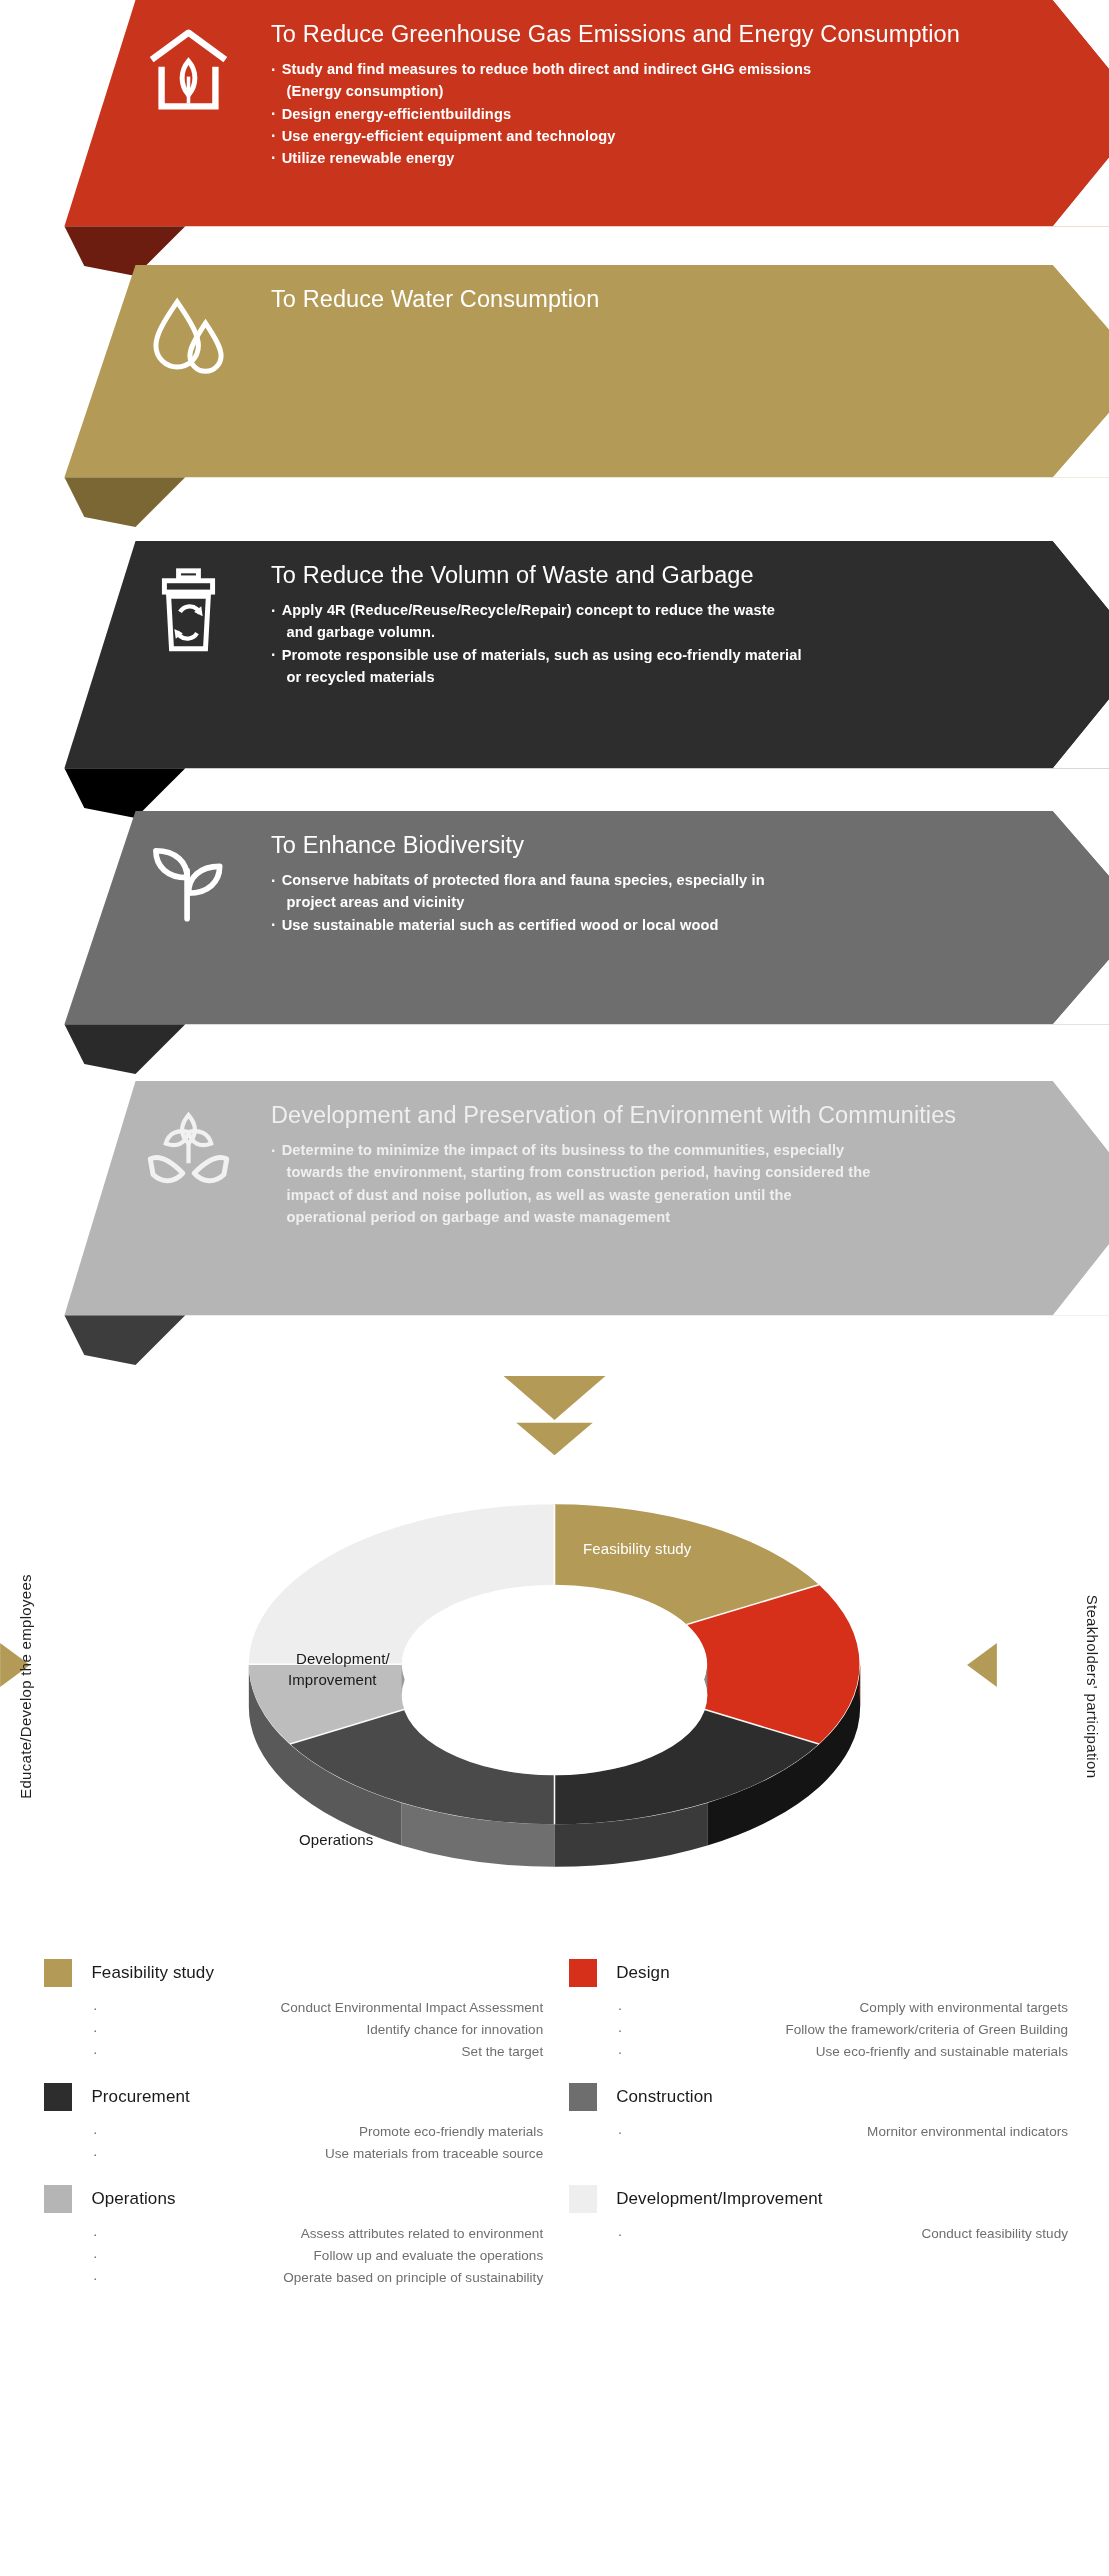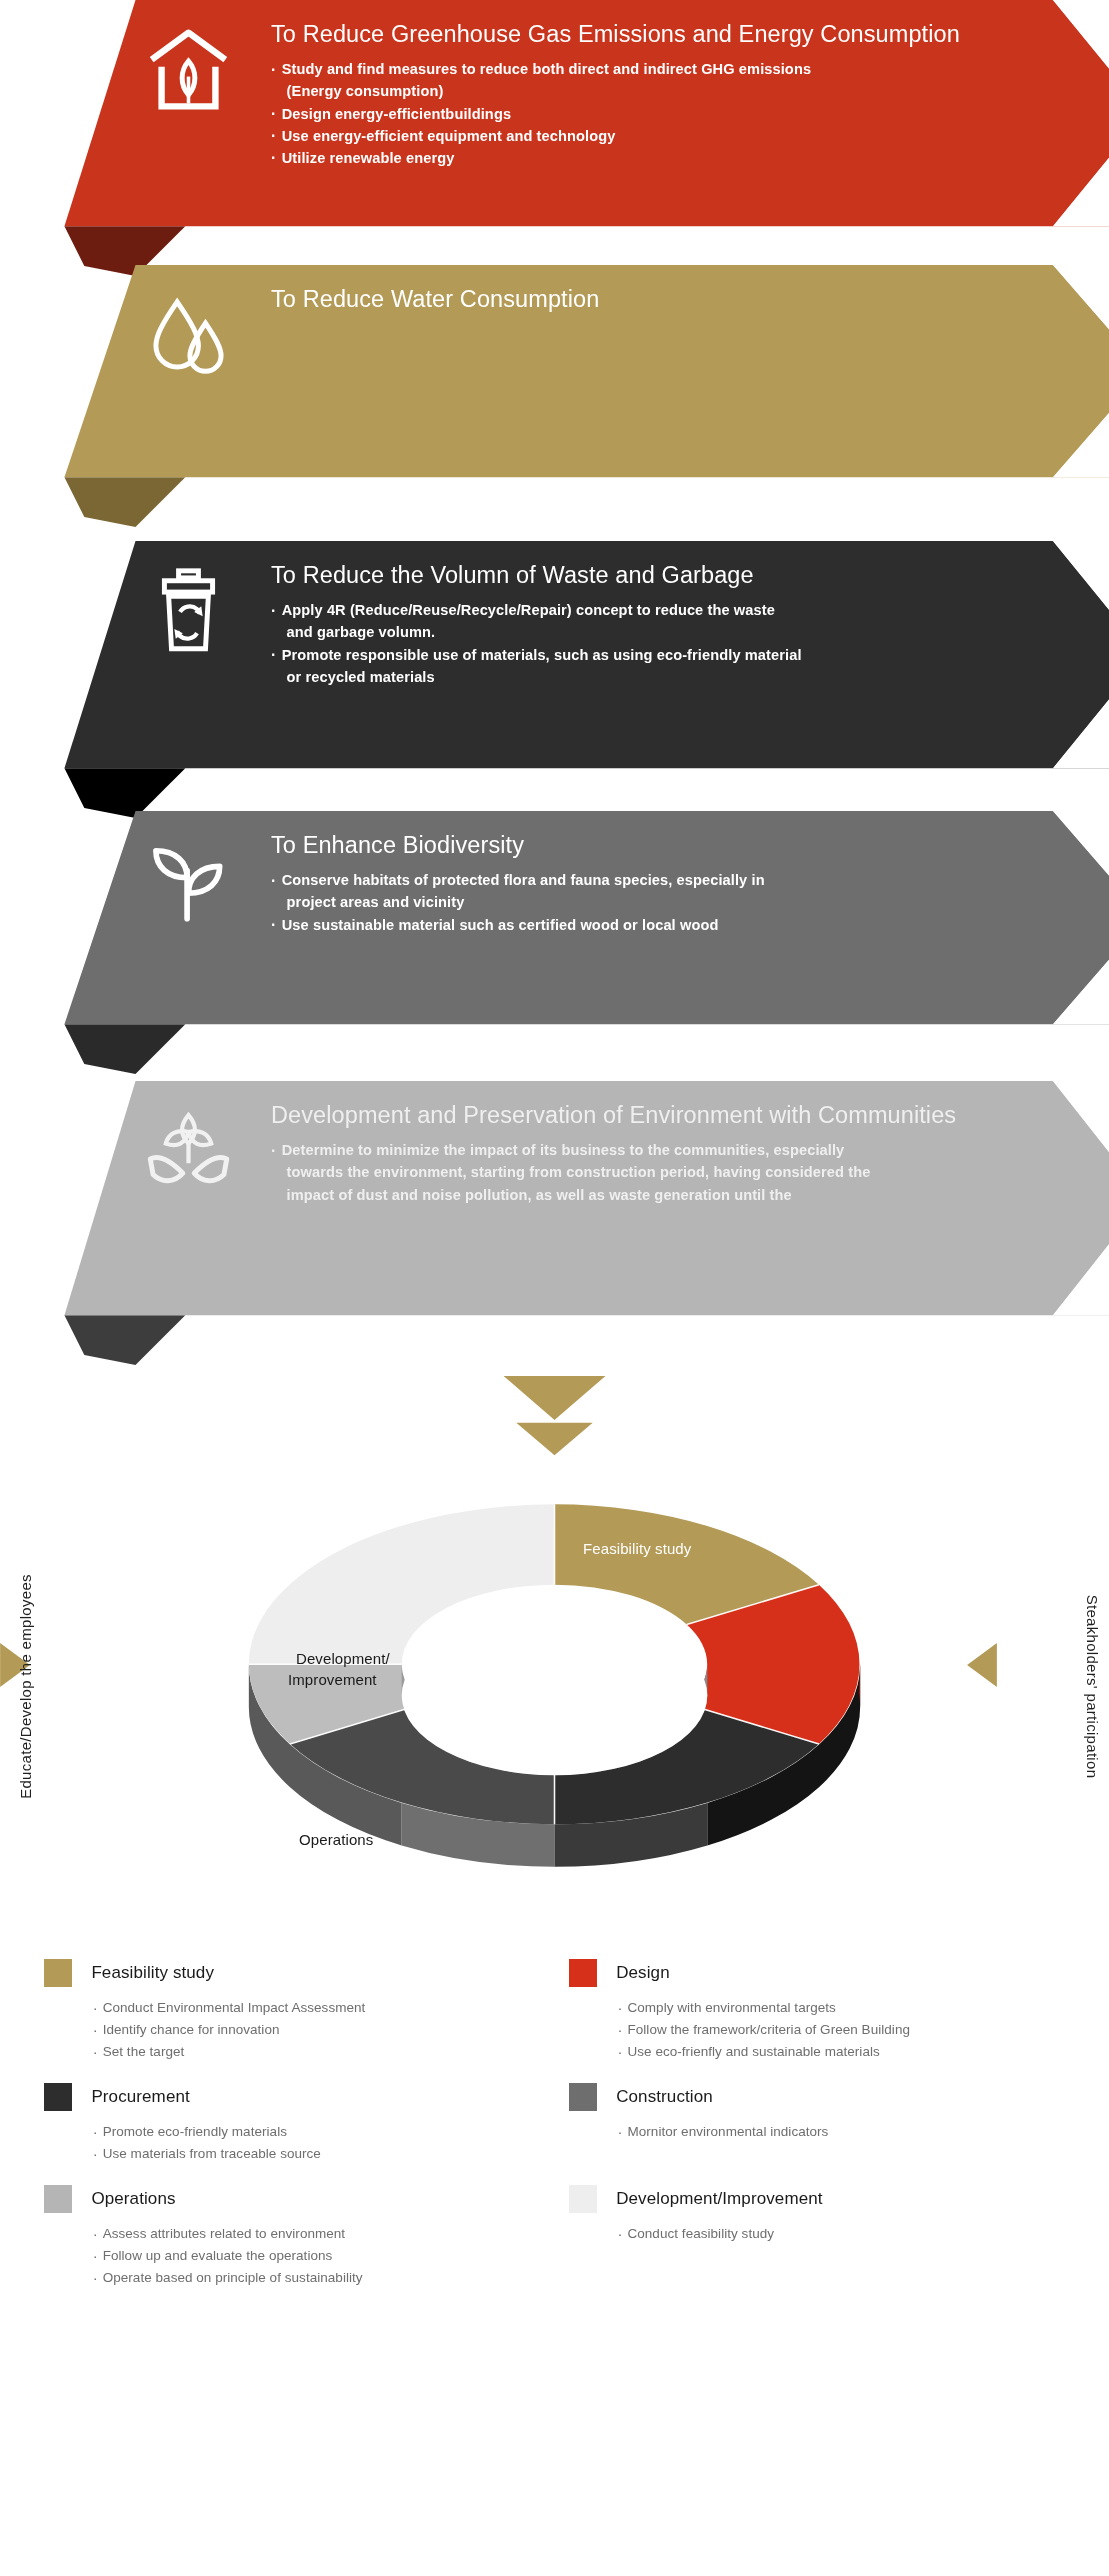--- a/index.html
+++ b/index.html
@@ -130,21 +130,21 @@
     width: 28.4px; height: 28.4px;
     flex: 0 0 28.4px;
     margin-right: 19px;
   }
   .legend-title {
     font-size: 17px;
     color: #1a1a1a;
     font-weight: 400;
     letter-spacing: 0.1px;
   }
-  .legend-list { list-style: none; padding-left: 48px; }
+  .legend-list { list-style: none; padding-left: 48px; text-align: right; }
   .legend-list li {
     font-size: 13.5px;
     color: #6e6e6e;
     line-height: 1.62;
     position: relative;
     padding-left: 10.7px;
     letter-spacing: 0.04px;
   }
   .legend-list li::before {
     content: "·";
@@ -257,20 +257,21 @@
     <line x1="60" y1="48" x2="60" y2="78" stroke="#fff" stroke-width="6"></line>
     <path d="M6 72 C18 66 34 74 52 92 C40 106 22 106 10 94 Z" fill="none" stroke="#fff" stroke-width="7" stroke-linejoin="round"></path>
     <path d="M114 72 C102 66 86 74 68 92 C80 106 98 106 110 94 Z" fill="none" stroke="#fff" stroke-width="7" stroke-linejoin="round"></path>
         </svg>
         <div class="banner-content">
           <div class="banner-title">Development and Preservation of Environment with Communities</div>
           <ul class="banner-list">
             <li class="bullet">Determine to minimize the impact of its business to the communities, especially</li>
             <li class="cont">towards the environment, starting from construction period, having considered the</li>
             <li class="cont">impact of dust and noise pollution, as well as waste generation until the</li>
+            <li class="cont">operational period on garbage and waste management</li>
           </ul>
         </div>
       </div>
     </div>
 
   <svg id="down-arrow" viewBox="0 0 240 130">
     <polygon points="48,0 192,0 120,62" fill="#b39a56"></polygon>
     <polygon points="66,66 174,66 120,112" fill="#b39a56"></polygon>
   </svg>
 

